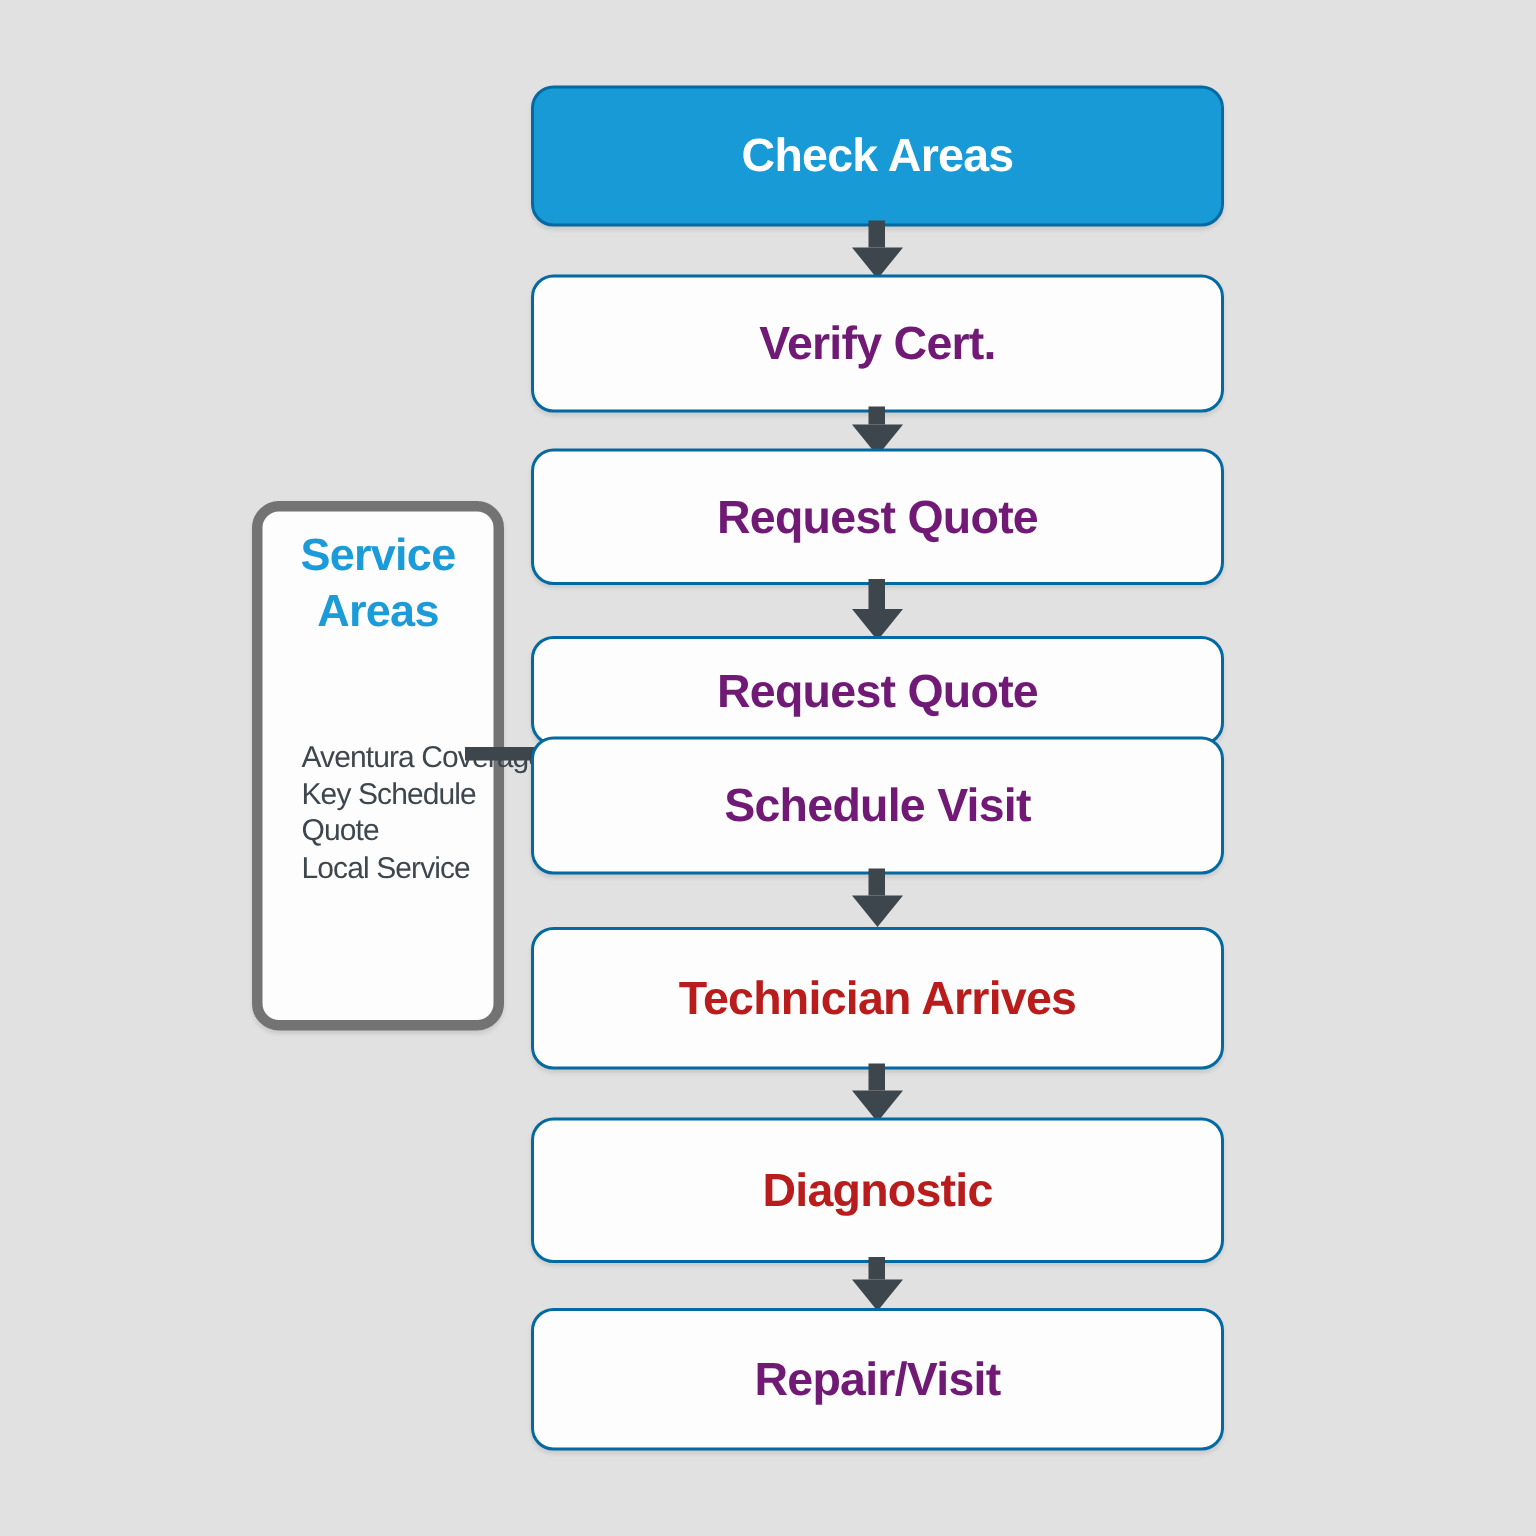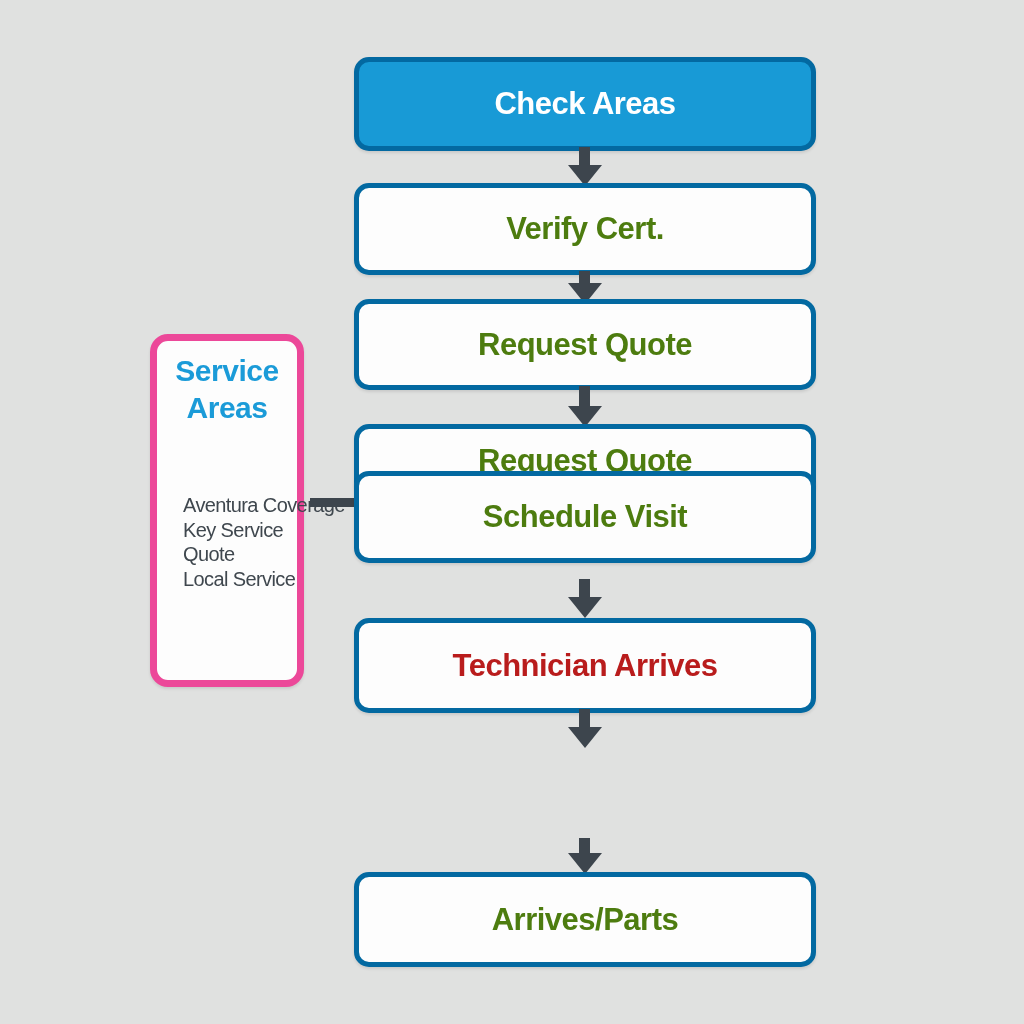--- a/index.html
+++ b/index.html
@@ -13,43 +13,43 @@
     overflow: hidden;
   }
 
   
   .step {
     position: absolute;
     left: 354px;
     width: 462px;
     box-sizing: border-box;
     background: #fdfdfd;
-    border: 5px solid #0369a1;
+    border: 2px solid #0369a1;
     border-radius: 15px;
     display: flex;
     align-items: center;
     justify-content: center;
     box-shadow: 0 2px 3px rgba(0,0,0,0.10);
   }
   .step .label {
     font-size: 31px;
     font-weight: bold;
     letter-spacing: -0.5px;
     color: #b91c1c;
     white-space: nowrap;
   }
   .step.primary { background: #189ad6; }
   .step.primary .label { color: #ffffff; }
-  .step.blue-text .label { color: #4d7c0f; }
+  .step.blue-text .label { color: #701a75; }
 
   .s1 { top: 57px;  height: 94px; }
   .s2 { top: 183px; height: 92px; }
   .s3 { top: 299px; height: 91px; }
   .s4 { top: 424px; height: 73px; }
-  .s5 { top: 471px; height: 92px; }
+  .s5 { top: 491px; height: 92px; }
   .s6 { top: 618px; height: 95px; }
   .s7 { top: 745px; height: 97px; }
   .s8 { top: 872px; height: 95px; }
 
   
   .arrow {
     position: absolute;
     left: 579px;
     width: 11px;
     background: #3d454d;
@@ -68,27 +68,27 @@
   .a1 { top: 147px; height: 18px; }
   .a2 { top: 271px; height: 12px; }
   .a3 { top: 386px; height: 20px; }
   .a4 { top: 579px; height: 18px; }
   .a5 { top: 709px; height: 18px; }
   .a6 { top: 838px; height: 15px; }
 
   
   .sidebar {
     position: absolute;
-    left: 150px;
+    left: 168px;
     top: 334px;
-    width: 154px;
+    width: 168px;
     height: 353px;
     box-sizing: border-box;
     background: #fdfdfd;
-    border: 7px solid #ec4899;
+    border: 7px solid #737373;
     border-radius: 18px;
     box-shadow: 0 2px 3px rgba(0,0,0,0.10);
   }
   .sidebar-title {
     margin-top: 11px;
     text-align: center;
     font-size: 30px;
     line-height: 37px;
     font-weight: bold;
     letter-spacing: -0.5px;
@@ -121,21 +121,21 @@
 </style>
 </head>
 <body>
 
 <div class="canvas">
 
   <div class="sidebar">
     <div class="sidebar-title">Service Areas</div>
     <div class="sidebar-list">
       <div class="sidebar-item">Aventura Coverage</div>
-      <div class="sidebar-item">Key Service</div>
+      <div class="sidebar-item">Key Schedule</div>
       <div class="sidebar-item">Quote</div>
       <div class="sidebar-item">Local Service</div>
     </div>
   </div>
 
   <div class="connector"></div>
 
   <div class="step s1 primary">
     <span class="label">Check Areas</span>
   </div>
@@ -163,20 +163,23 @@
   </div>
 
   <div class="arrow a4"></div>
 
   <div class="step s6">
     <span class="label">Technician Arrives</span>
   </div>
 
   <div class="arrow a5"></div>
 
+  <div class="step s7">
+    <span class="label">Diagnostic</span>
+  </div>
 
   <div class="arrow a6"></div>
 
   <div class="step s8 blue-text">
-    <span class="label">Arrives/Parts</span>
+    <span class="label">Repair/Visit</span>
   </div>
 
 </div>
 
 </body></html>

